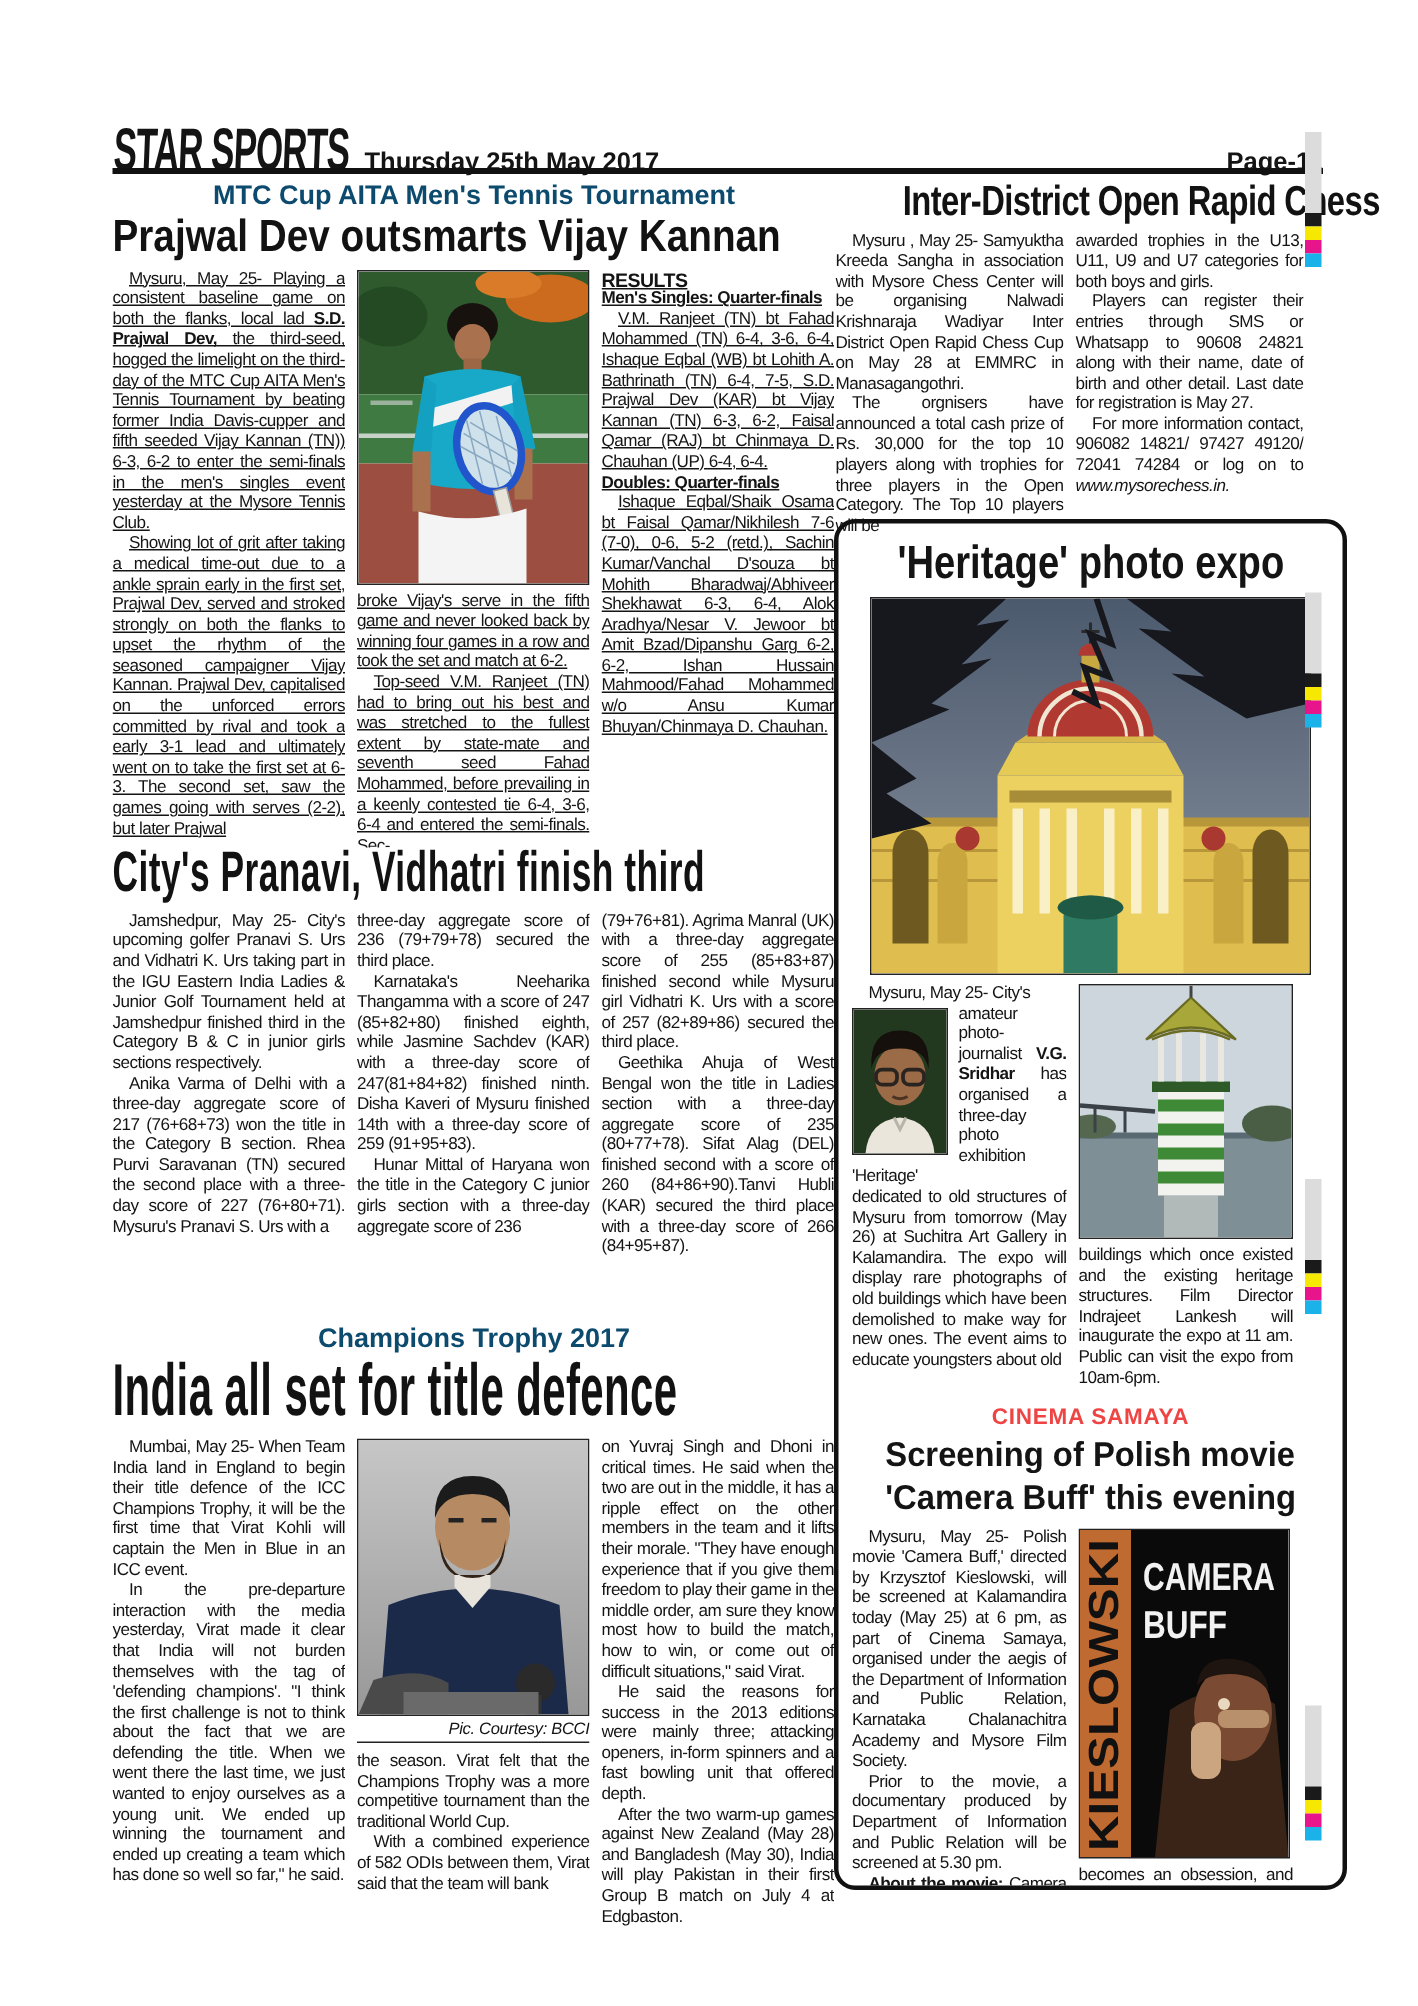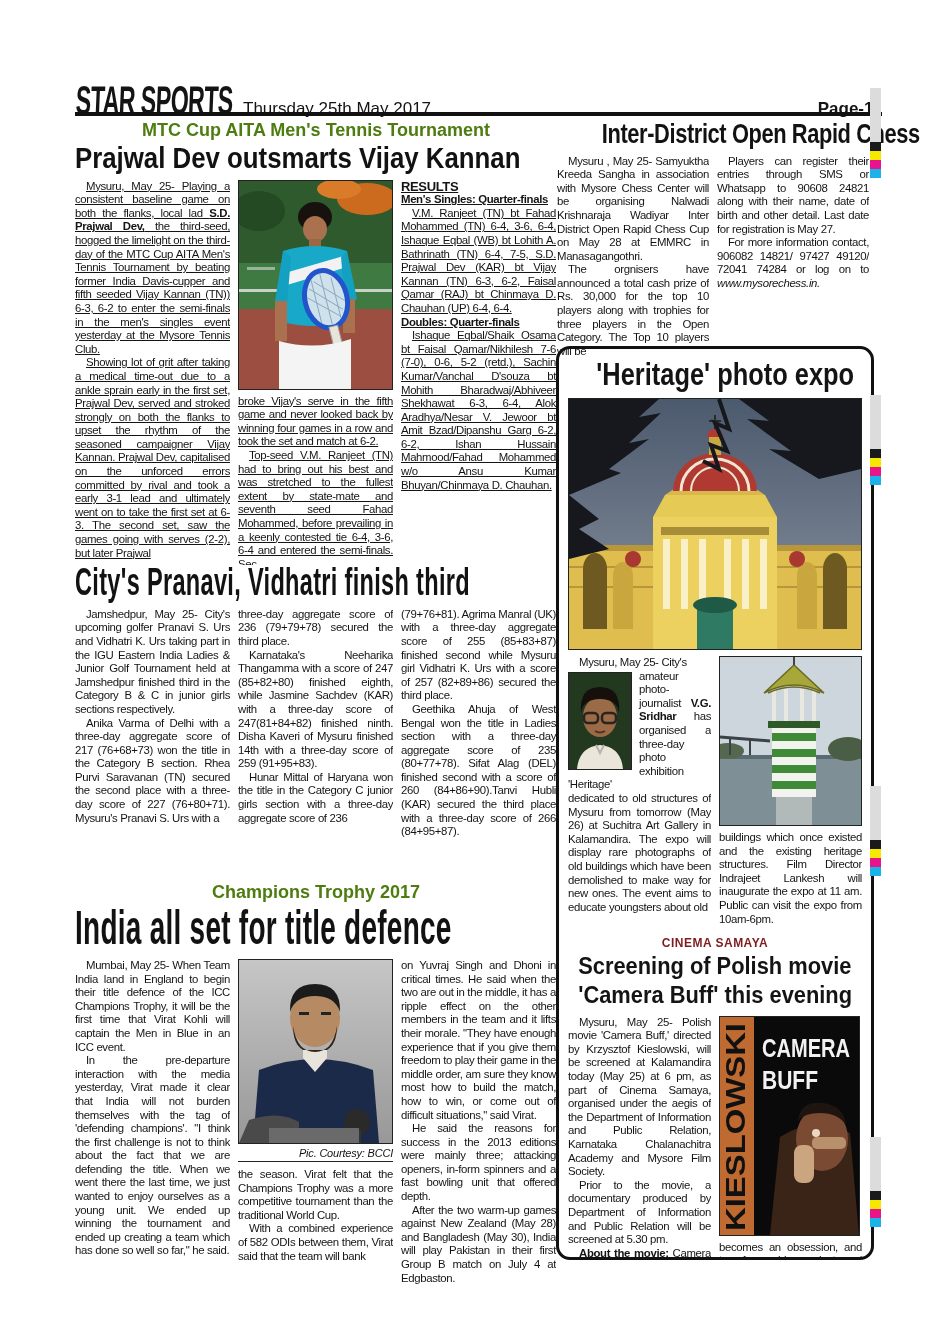--- a/index.html
+++ b/index.html
@@ -2,25 +2,25 @@
 <html><head>
 <meta charset="utf-8">
 <style>
   html,body{margin:0;padding:0;background:#ffffff;}
   body{width:945px;height:1337px;position:relative;font-family:"Liberation Sans",sans-serif;color:#141414;overflow:hidden;}
   .abs{position:absolute;}
   
   .masthead-wrap{position:absolute;left:75px;top:78px;width:807px;display:flex;align-items:baseline;}
   .masthead{font-size:40px;font-weight:bold;letter-spacing:-1px;display:inline-block;transform:scaleX(0.58) skewX(-4deg);transform-origin:left bottom;white-space:nowrap;}
   .masthead-box{width:168px;flex-shrink:0;overflow:visible;}
-  .issue-date{font-size:17px;font-weight:normal;}
+  .issue-date{font-size:17px;font-weight:bold;}
   .page-num{margin-left:auto;font-size:17px;font-weight:bold;}
   .header-rule{position:absolute;left:75px;top:112px;width:807px;height:4px;background:#111;}
   
-  .kicker{color:#4d7c0f;font-weight:bold;font-size:18px;text-align:center;letter-spacing:0px;}
+  .kicker{color:#0c4a6e;font-weight:bold;font-size:18px;text-align:center;letter-spacing:0px;}
   .cond{display:inline-block;white-space:nowrap;font-weight:bold;}
   .headline{line-height:1.02;color:#121212;text-align:center;}
   .cols{display:flex;gap:8px;margin-top:6px;}
   .col{overflow:hidden;}
   p{margin:0;font-size:11.4px;line-height:13.6px;letter-spacing:-0.35px;text-align:justify;text-indent:11px;}
   p.ni{text-indent:0;}
   p.bold{font-weight:bold;}
   p.ctr{text-indent:0;}
   .res{font-size:13px;}
   .photo{border:1px solid #222;overflow:hidden;line-height:0;}
@@ -36,27 +36,27 @@
   #chess .col{width:152px;height:202px;}
   #golf{left:75px;top:562px;width:482px;}
   #golf .headline{margin:1px 0 3px;}
   #golf .headline .cond{font-size:38px;transform:scaleX(0.62);transform-origin:left;letter-spacing:0.5px;}
   #golf .col{width:155px;height:253px;}
   #cricket{left:75px;top:882px;width:482px;}
   #cricket .headline{margin:0px 0 3px;}
   #cricket .headline .cond{font-size:49px;transform:scaleX(0.57);transform-origin:left;letter-spacing:0.5px;}
   #cricket .col{width:155px;height:362px;}
   
-  #featurebox{left:556px;top:346px;width:318px;height:914px;border:3px solid #111;border-radius:14px;padding:6px 9px;box-sizing:border-box;overflow:hidden;}
+  #featurebox{left:556px;top:346px;width:342px;height:914px;border:3px solid #111;border-radius:14px;padding:6px 9px;box-sizing:border-box;overflow:hidden;}
   .heritage-title{text-align:center;margin:2px 0 5px;}
   .heritage-title .cond{font-size:31px;transform:scaleX(0.82);transform-origin:center;}
   .box-cols{display:flex;gap:8px;margin-top:6px;}
   .box-col{width:143px;overflow:hidden;}
   .portrait-float{float:left;width:62px;height:96px;border:1px solid #222;margin:2px 7px 2px 0;line-height:0;}
-  .cinema-kicker{color:#7f1d1d;font-weight:bold;font-size:12px;text-align:center;margin-top:10px;letter-spacing:0.5px;}
+  .cinema-kicker{color:#ef4444;font-weight:bold;font-size:15px;text-align:center;margin-top:10px;letter-spacing:0.5px;}
   .cinema-headline{text-align:center;font-weight:bold;font-size:23px;line-height:1.25;margin-top:2px;}
   .cinema-headline .cond{transform:scaleX(0.95);transform-origin:center;}
   
   .reg-group{position:absolute;left:870px;width:11px;}
   .reg-gray{height:54px;}
   .reg-sq{height:9px;}
   svg{display:block;}
 </style>
 </head>
 <body>
@@ -120,20 +120,21 @@
   </div>
 
   <div id="chess" class="abs">
     <div class="headline"><span class="cond">Inter-District Open Rapid Chess</span></div>
     <div class="cols">
       <div class="col">
         <p>Mysuru , May 25- Samyuktha Kreeda Sangha in association with Mysore Chess Center will be organising Nalwadi Krishnaraja Wadiyar Inter District Open Rapid Chess Cup on May 28 at EMMRC in Manasagangothri.</p>
         <p>The orgnisers have announced a total cash prize of Rs. 30,000 for the top 10 players along with trophies for three players in the Open Category. The Top 10 players will be</p>
       </div>
       <div class="col">
+        <p class="ni">awarded trophies in the U13, U11, U9 and U7 categories for both boys and girls.</p>
         <p>Players can register their entries through SMS or Whatsapp to 90608 24821 along with their name, date of birth and other detail. Last date for registration is May 27.</p>
         <p><span>For more information contact, 906082 14821/ 97427 49120/ 72041 74284 or log on to </span><i>www.mysorechess.in.</i></p>
       </div>
     </div>
   </div>
 
   <div id="golf" class="abs">
     <div class="headline"><span class="cond">City's Pranavi, Vidhatri finish third</span></div>
     <div class="cols">
       <div class="col">

